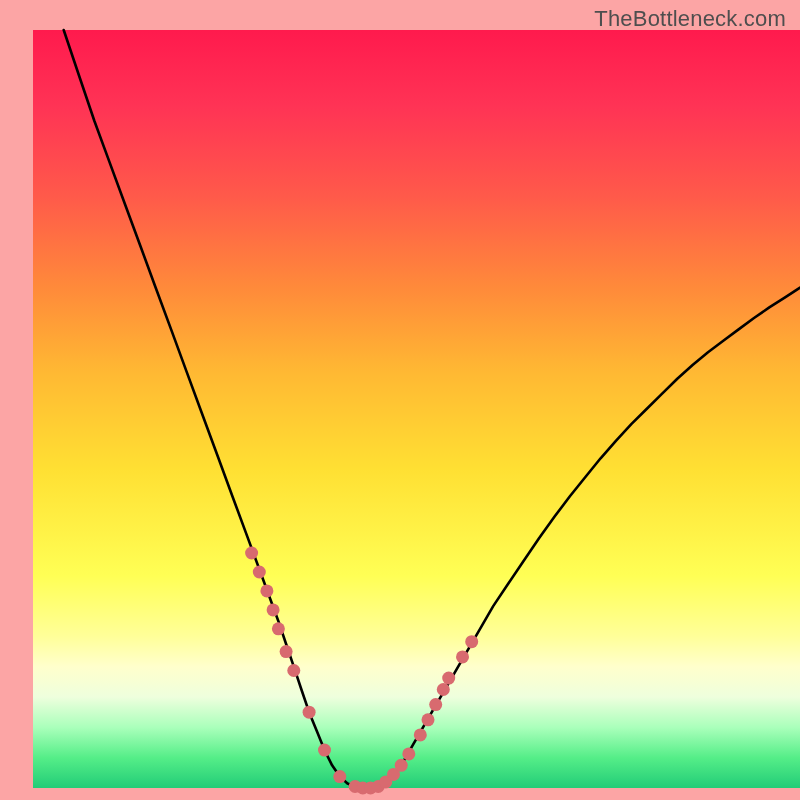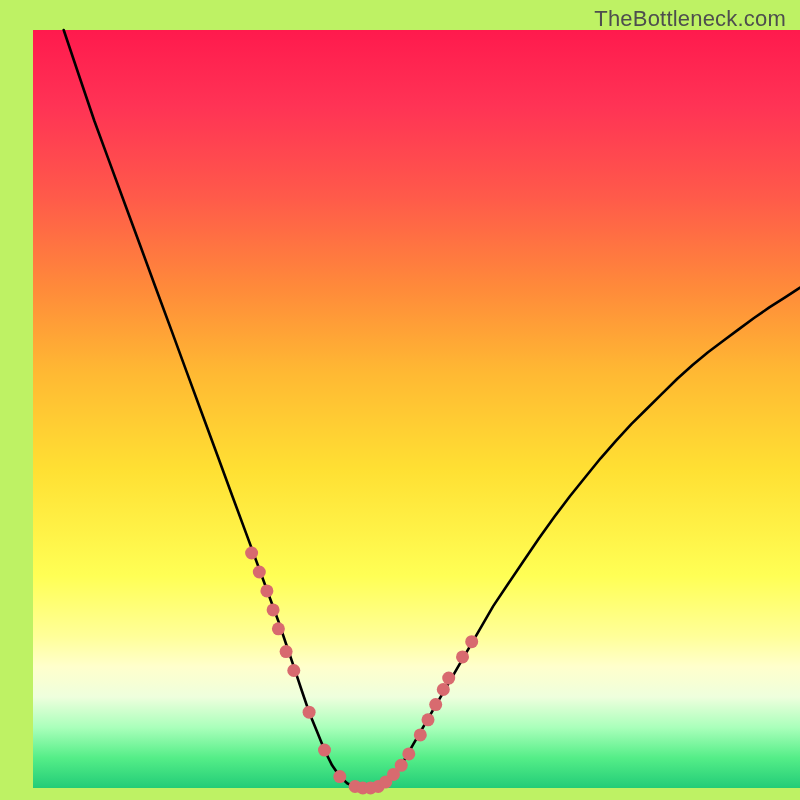--- a/index.html
+++ b/index.html
@@ -8,21 +8,21 @@
     width: 800px;
     height: 800px;
     background: #000;
     font-family: Arial, Helvetica, sans-serif;
     overflow: hidden;
   }
   #stage {
     position: relative;
     width: 800px;
     height: 800px;
-    background: #bef264;
+    background: #fca5a5;
   }
   #plot-area {
     position: absolute;
     background: linear-gradient(to bottom,
       #ff1a4d 0%,
       #ff3355 10%,
       #ff5a4a 22%,
       #ff8a3a 34%,
       #ffb833 45%,
       #ffe033 58%,

